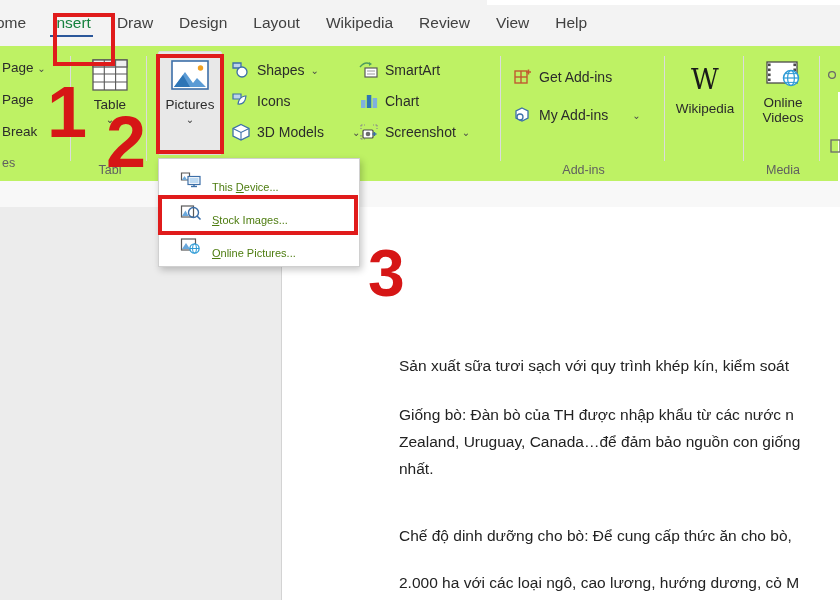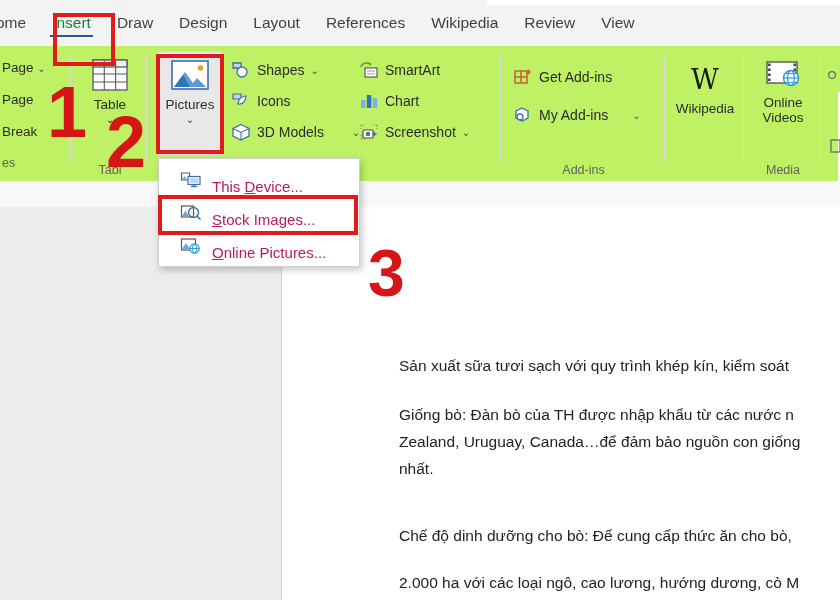--- a/index.html
+++ b/index.html
@@ -221,22 +221,22 @@
   }
   .menu-item {
     display: flex;
     align-items: center;
     gap: 10px;
     height: 33px;
     padding-left: 21px;
     cursor: pointer;
   }
   .menu-item .lbl {
-    font-size: 15px;
-    color: #be185d;
+    font-size: 11px;
+    color: #4d7c0f;
     margin-top: 16px;
   }
   .menu-item .lbl u { text-decoration: underline; }
 
   
   .anno-box {
     position: absolute;
     border: 4px solid #e01b1b;
     box-sizing: border-box;
     z-index: 60;
@@ -281,30 +281,30 @@
       <div class="tab">
         <span>Draw</span>
       </div>
       <div class="tab">
         <span>Design</span>
       </div>
       <div class="tab">
         <span>Layout</span>
       </div>
       <div class="tab">
-        <span>References</span>
-      </div>
-      <div class="tab">
         <span>Wikipedia</span>
       </div>
       <div class="tab">
         <span>Review</span>
       </div>
       <div class="tab">
         <span>View</span>
+      </div>
+      <div class="tab">
+        <span>Help</span>
       </div>
     </div>
   </div>
 
   <div class="ribbon">
     <div class="right-edge"></div>
 
     <div class="group" style="left:0; width:72px;">
       <div class="stacked-btn" style="left:2px; top:14px;">
         <span>Page</span>

